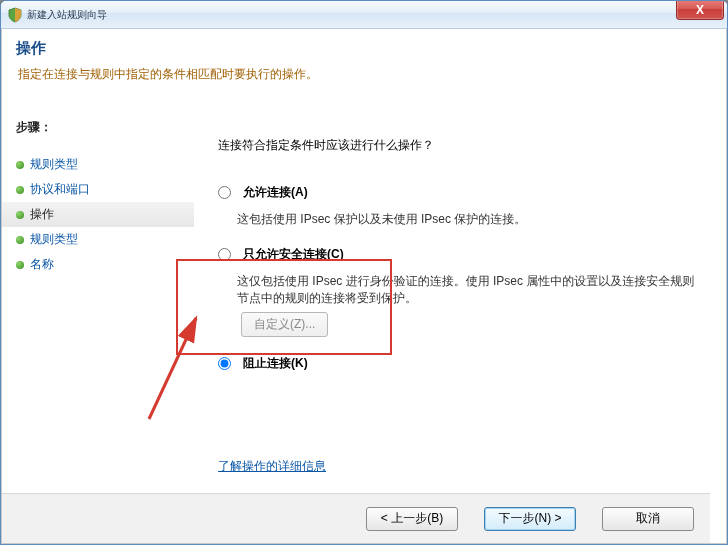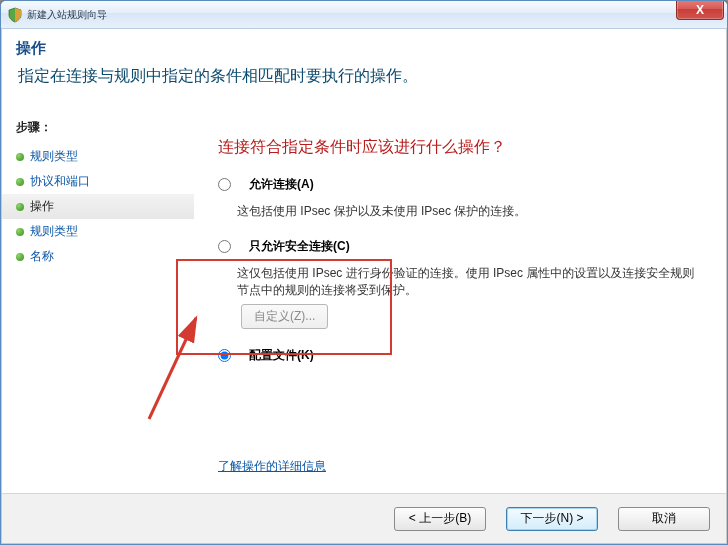--- a/index.html
+++ b/index.html
@@ -42,53 +42,53 @@
       position: absolute; top: 28px; left: 0; right: 0; bottom: 0;
       background: #fff;
       border: 1px solid #c9c9c9; border-top: none;
       margin: 0;
     }
     
     .header-row {
       padding: 10px 14px 2px 14px;
     }
     .header-title { font-size: 15px; font-weight: bold; color: #1a4e8a; }
-    .header-sub { font-size: 16px; margin-top: 8px; color: #0c4a6e; padding-left: 2px; }
+    .header-sub { font-size: 12px; margin-top: 8px; color: #a16207; padding-left: 2px; }
     
     .split {
       position: absolute; top: 80px; left: 0; right: 0; bottom: 50px;
       display: flex;
     }
     
     .sidebar {
       width: 192px; padding: 10px 12px 0 14px;
     }
-    .sidebar-title { font-weight: bold; font-size: 12px; color: #222; margin-bottom: 8px; }
+    .sidebar-title { font-weight: bold; font-size: 12px; color: #222; margin-bottom: 16px; }
     .sidebar ul { list-style: none; }
     .sidebar li {
       display: flex; align-items: center; gap: 6px;
       padding: 4px 0;
       cursor: pointer;
     }
     .sidebar li .bullet {
       width: 8px; height: 8px; border-radius: 50%;
       background: radial-gradient(circle at 30% 30%, #8fd46b, #3a8f1f);
       flex-shrink: 0;
     }
     .sidebar li.active { background: linear-gradient(to bottom, #f3f3f3, #e7e7e7); margin: 0 -12px 0 -14px; padding: 4px 12px 4px 14px; }
     .sidebar li.link span { color: #0b57a6; }
     .sidebar li.current span { color: #222; }
     
     .main {
       flex: 1; padding: 28px 24px 0 24px; position: relative;
     }
-    .question { font-size: 16px; color: #b91c1c; margin-bottom: 18px; }
+    .question { font-size: 12px; color: #000000; margin-bottom: 30px; }
     
     .opt { margin-bottom: 18px; }
-    .opt label { display: flex; align-items: flex-start; gap: 18px; }
+    .opt label { display: flex; align-items: flex-start; gap: 12px; }
     .opt input[type=radio] { margin-top: 2px; }
     .opt .opt-title { font-weight: bold; }
     .opt .opt-desc { margin-left: 19px; margin-top: 10px; color: #333; line-height: 1.4; max-width: 460px; }
     
     .custom-btn {
       margin-left: 23px; margin-top: 6px;
       padding: 3px 12px;
       border: 1px solid #b7b7b7; border-radius: 3px;
       background: linear-gradient(to bottom,#fafafa,#eee);
       color: #8a8a8a; font-size: 12px;
@@ -99,25 +99,25 @@
       position: absolute;
       border: 2px solid #d43a2f;
       pointer-events: none;
     }
     
     .arrow-svg { position: absolute; pointer-events: none; }
     
     .learn-link { color: #0b57a6; text-decoration: underline; cursor: pointer; position: absolute; bottom: 18px; left: 24px; }
     
     .footer {
-      position: absolute; left: 0; right: 0; bottom: 0; height: 50px;
+      position: absolute; left: 0; right: 16px; bottom: 0; height: 50px;
       border-top: 1px solid #d7d7d7;
       background: #f1f1f1;
       display: flex; align-items: center; justify-content: flex-end;
-      padding: 0 16px; gap: 20px;
+      padding: 0 16px; gap: 26px;
     }
     .footer button {
       min-width: 92px; height: 24px;
       border: 1px solid #8a8a8a; border-radius: 3px;
       background: linear-gradient(to bottom,#fdfdfd,#e6e6e6);
       font-size: 12px; cursor: pointer;
       padding: 0 10px;
     }
     .footer button.default {
       border: 1px solid #3c7fb1;
@@ -191,21 +191,21 @@
             <input type="radio" name="act" style="">
             <span class="opt-title">只允许安全连接(C)</span>
           </label>
           <div class="opt-desc">这仅包括使用 IPsec 进行身份验证的连接。使用 IPsec 属性中的设置以及连接安全规则节点中的规则的连接将受到保护。</div>
           <button class="custom-btn" disabled="">自定义(Z)...</button>
         </div>
 
         <div class="opt" style="margin-top:18px">
           <label>
             <input type="radio" name="act" checked="" style="">
-            <span class="opt-title">配置文件(K)</span>
+            <span class="opt-title">阻止连接(K)</span>
           </label>
         </div>
 
         <div class="highlight-box" style="left:-18px; top:150px; width:216px; height:96px;"></div>
 
         <svg class="arrow-svg" style="left:-50px; top:195px;" width="70" height="120">
           <defs>
             <marker id="ah" markerWidth="10" markerHeight="10" refX="8" refY="3" orient="auto">
               <path d="M0,0 L9,3 L0,6 Z" fill="#d43a2f"></path>
             </marker>

